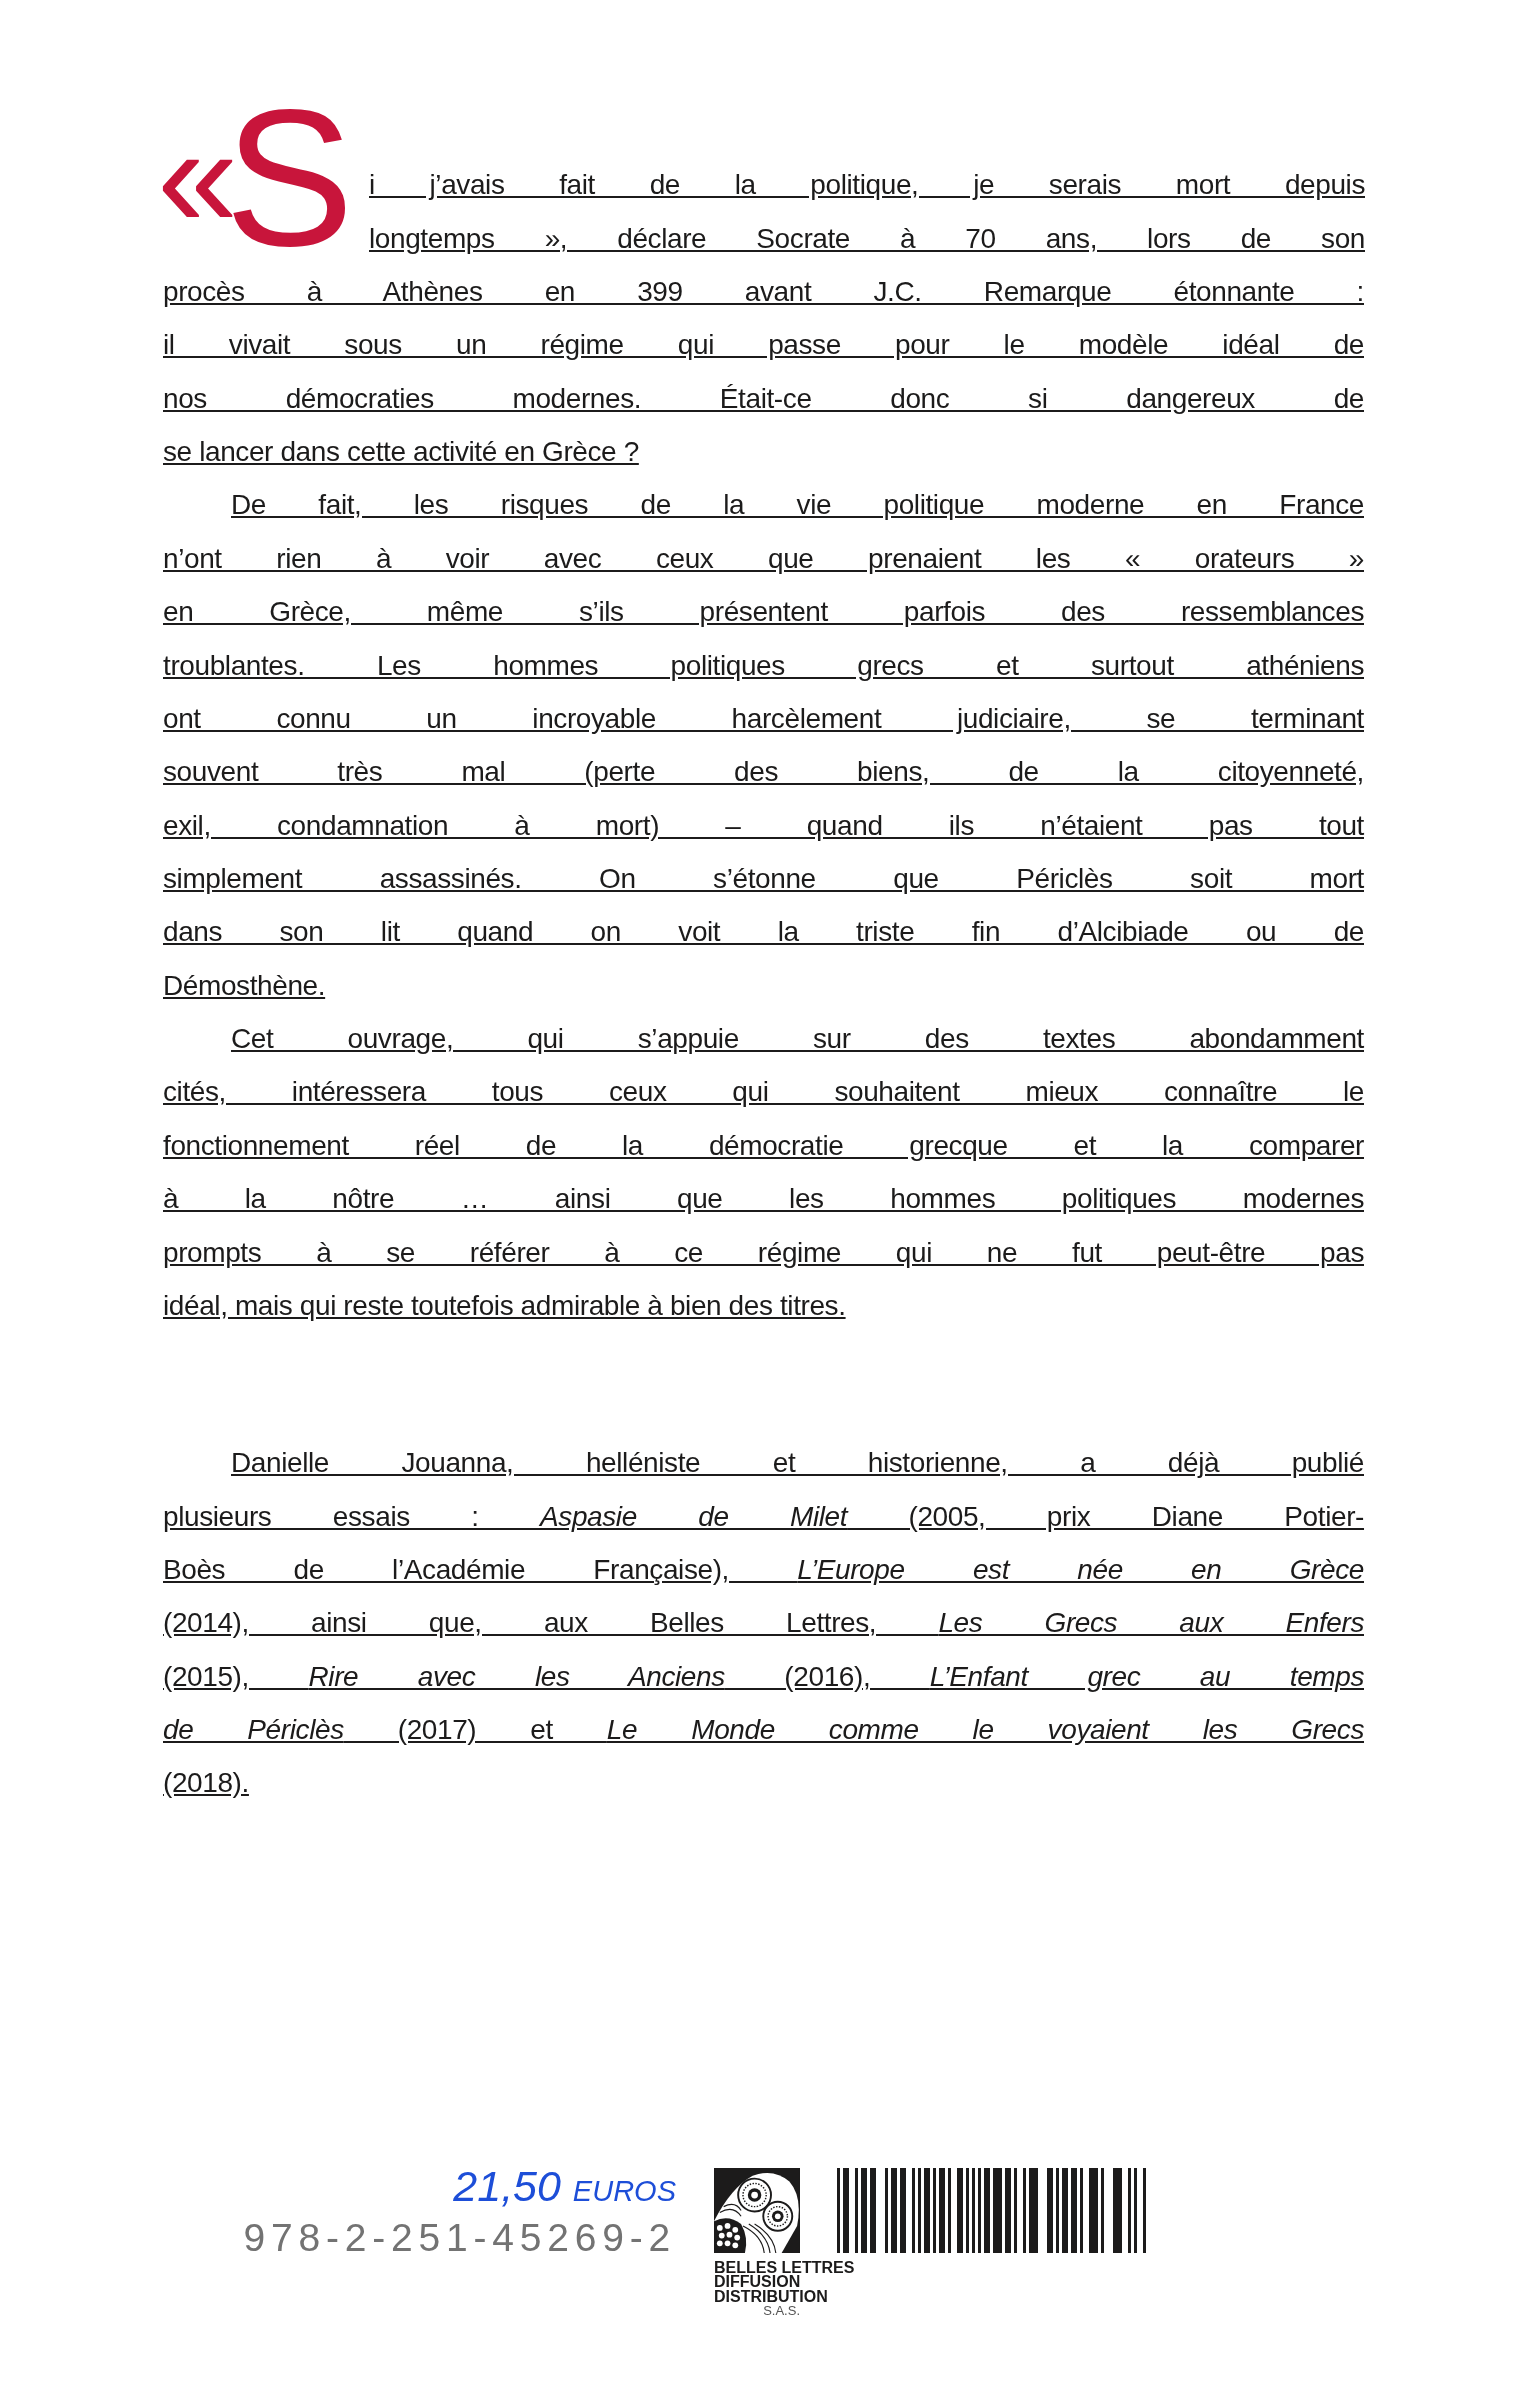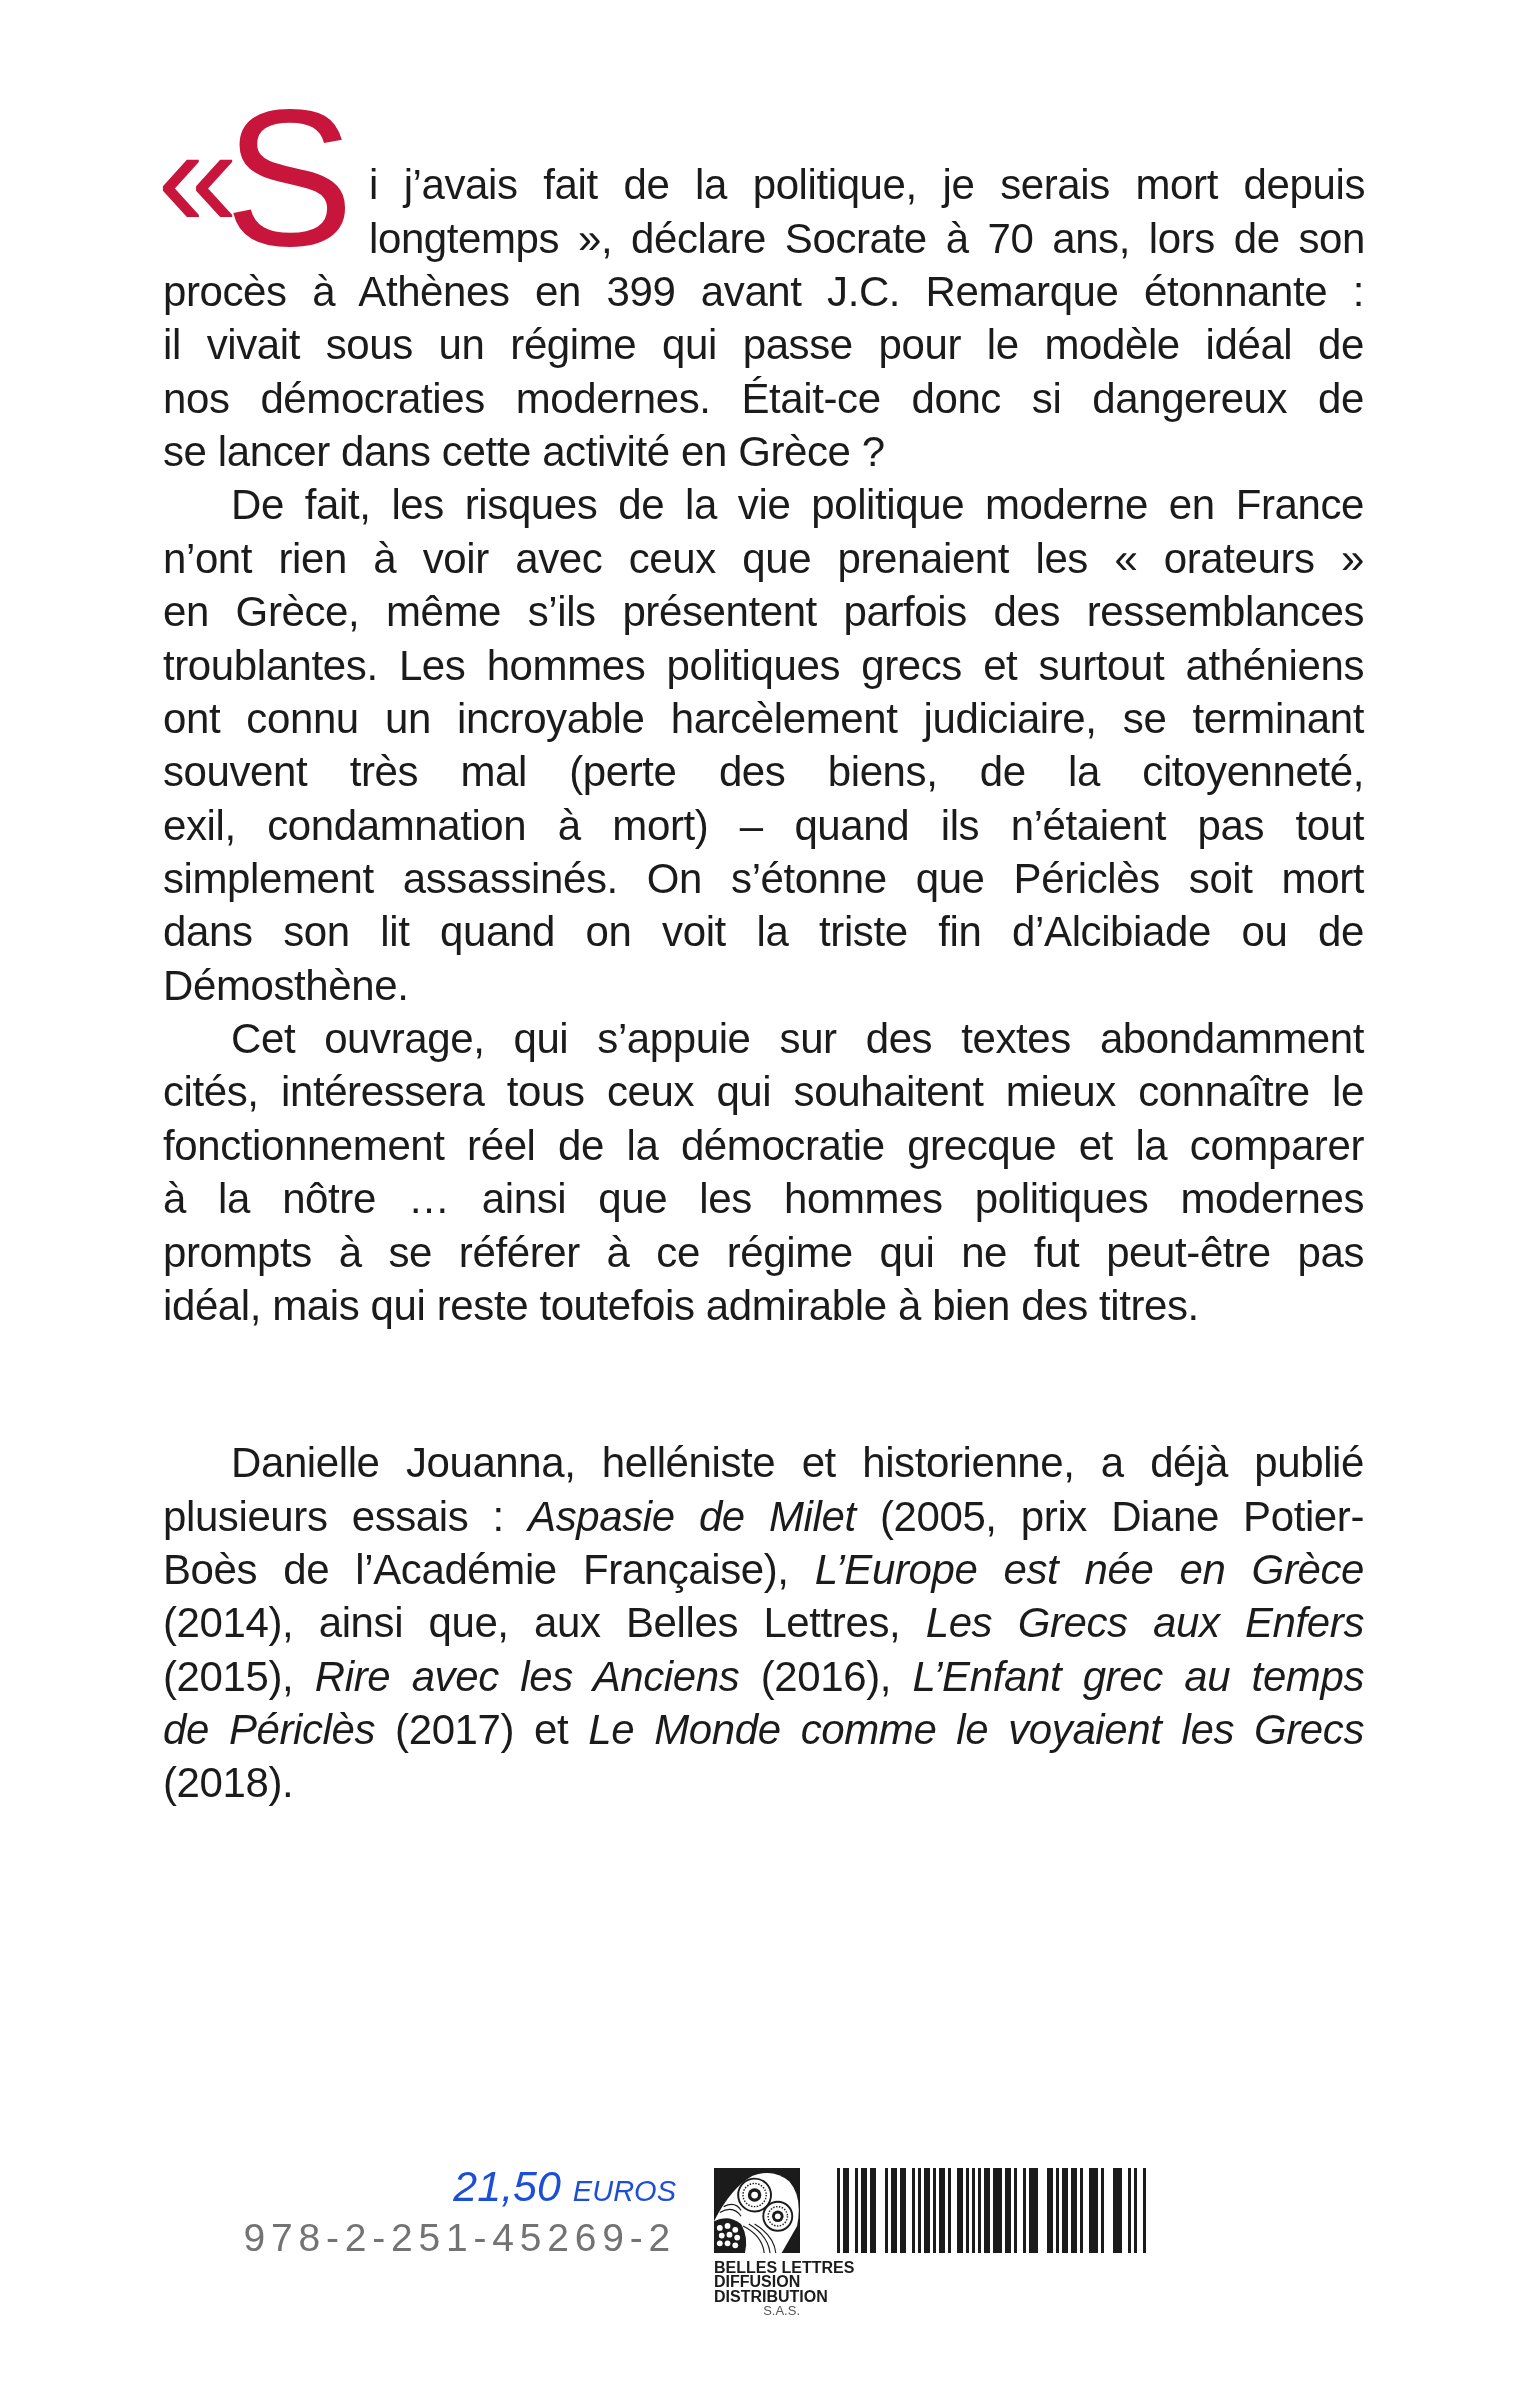--- a/index.html
+++ b/index.html
@@ -1,18 +1,18 @@
 <!DOCTYPE html>
 <html><head>
 <meta charset="utf-8">
 <style>
   html, body { margin: 0; padding: 0; background: #ffffff; }
   body { width: 1537px; height: 2406px; position: relative; overflow: hidden; font-family: "Liberation Sans", sans-serif; color: #1c1b1b; }
   .page { position: absolute; left: 0; top: 0; width: 1537px; height: 2406px; background: #ffffff; }
-  .line { position: absolute; left: 163px; width: 1201px; height: 53px; font-size: 42px; line-height: 53px; white-space: nowrap; text-align: justify; text-align-last: justify; letter-spacing: -0.4px; }
+  .line { position: absolute; left: 163px; width: 1201px; height: 53px; font-size: 28px; line-height: 53px; white-space: nowrap; text-align: justify; text-align-last: justify; letter-spacing: -0.4px; text-decoration: underline; }
   .line.last { text-align-last: left; }
   .line.indent { left: 231px; width: 1133px; }
   .line.cap { left: 369px; width: 996px; }
   .line .it { font-style: italic; }
   .dropcap { position: absolute; left: 157px; top: 89px; height: 175px; font-size: 194px; line-height: 175px; color: #c8153b; font-family: "Liberation Sans", sans-serif; letter-spacing: -5.8px; }
   .dropcap .guil { font-size: 146px; letter-spacing: -13.6px; vertical-align: 17.5px; }
   .price { position: absolute; right: 861px; top: 2162px; font-family: "Liberation Sans Narrow", "Liberation Sans", sans-serif; font-size: 43px; line-height: 49px; color: #1d4ed8; white-space: nowrap; font-style: italic; }
   .price .cur { font-size: 29px; letter-spacing: 0px; }
   .isbn { position: absolute; right: 861px; top: 2215px; font-size: 39px; line-height: 45px; letter-spacing: 5.8px; color: #737373; white-space: nowrap; }
   .logo { position: absolute; left: 714px; top: 2168px; width: 86px; }

